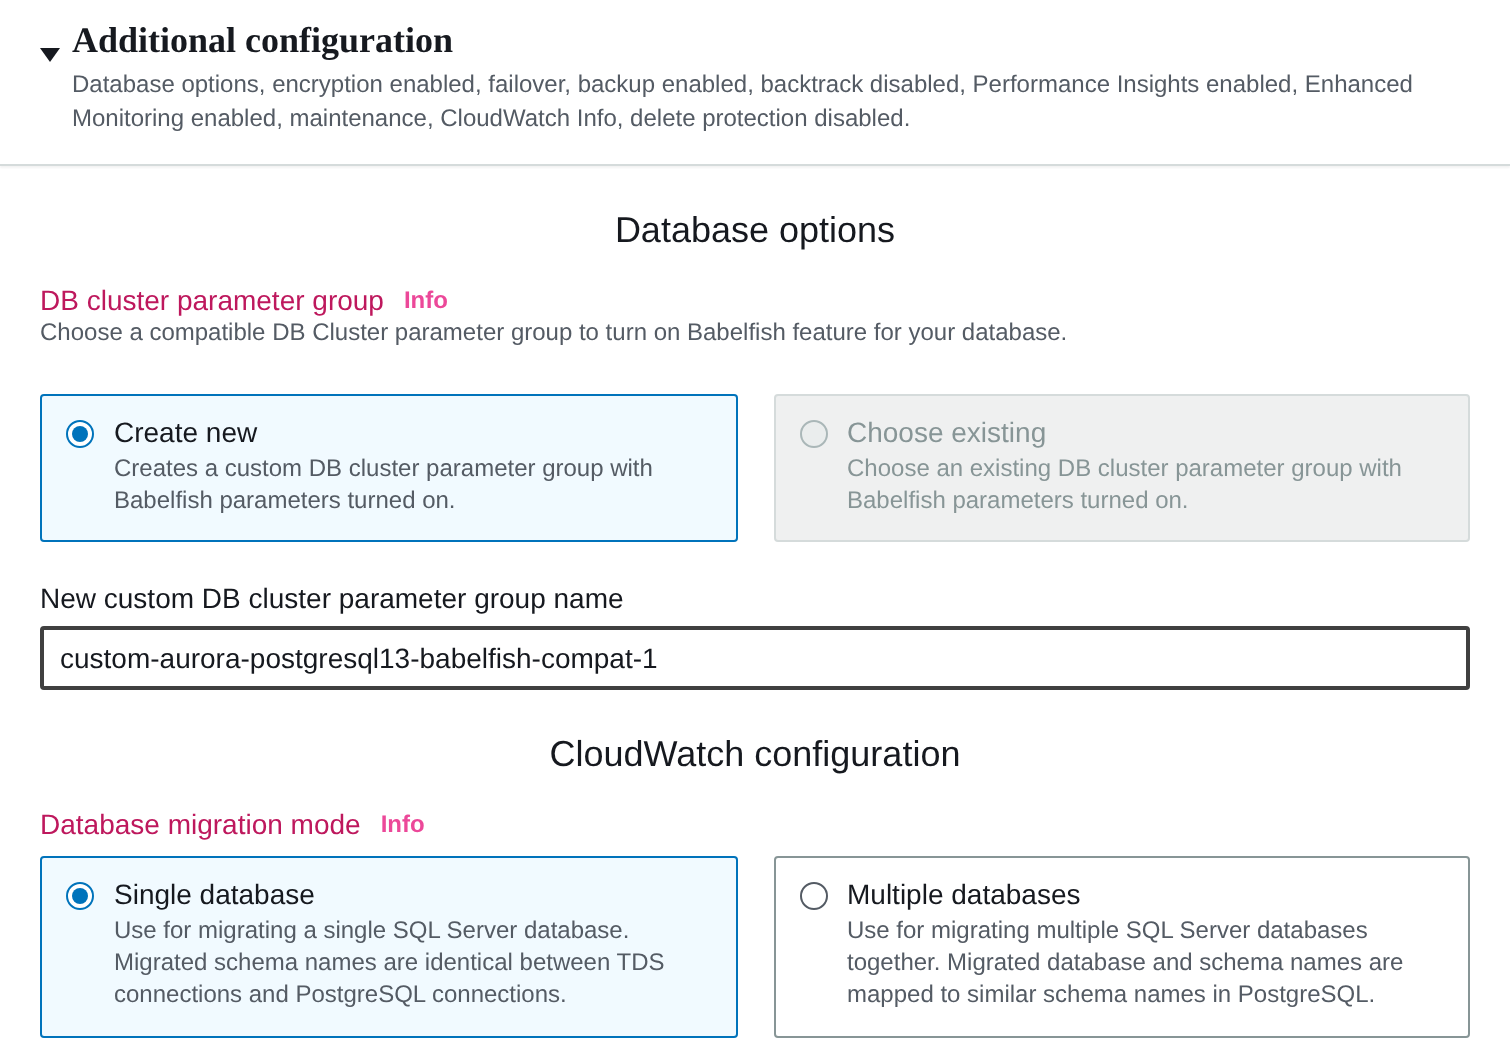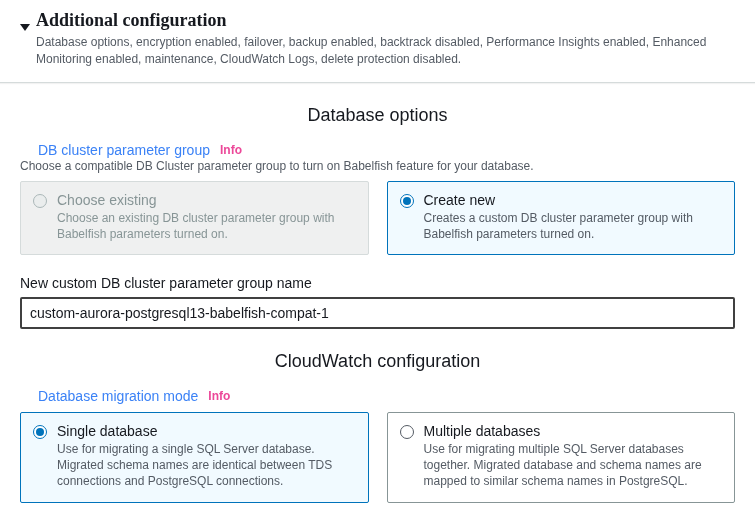--- a/index.html
+++ b/index.html
@@ -54,33 +54,32 @@
     text-align: center;
   }
   .field-label-row {
     display: flex;
     align-items: center;
     gap: 10px;
     margin-bottom: 1px;
   }
   .field-label {
     font-size: 14px;
-    color: #3b82f6;
-    margin-left: 18px;
+    color: #be185d;
   }
   .info-link {
     color: #ec4899;
     font-size: 12px;
     font-weight: 700;
     cursor: pointer;
   }
   .field-hint {
     font-size: 12px;
     color: #545b64;
-    margin-bottom: 8px;
+    margin-bottom: 24px;
   }
   .radio-tiles {
     display: flex;
     gap: 18px;
     margin-bottom: 20px;
   }
   .radio-tile {
     flex: 1;
     border: 1px solid #879596;
     border-radius: 2px;
@@ -154,46 +153,46 @@
   }
 </style>
 </head>
 <body>
 
 <div class="header-section">
   <div class="header-row">
     <div class="caret"></div>
     <div class="header-title">Additional configuration</div>
   </div>
-  <div class="header-desc">Database options, encryption enabled, failover, backup enabled, backtrack disabled, Performance Insights enabled, Enhanced Monitoring enabled, maintenance, CloudWatch Logs, delete protection disabled.</div>
+  <div class="header-desc">Database options, encryption enabled, failover, backup enabled, backtrack disabled, Performance Insights enabled, Enhanced Monitoring enabled, maintenance, CloudWatch Info, delete protection disabled.</div>
 </div>
 
 <div class="content">
 
   <h2 class="section">Database options</h2>
 
   <div class="field-label-row">
     <span class="field-label">DB cluster parameter group</span>
     <span class="info-link">Info</span>
   </div>
   <div class="field-hint">Choose a compatible DB Cluster parameter group to turn on Babelfish feature for your database.</div>
 
   <div class="radio-tiles">
+    <div class="radio-tile selected">
+      <div class="radio-circle"></div>
+      <div class="radio-content">
+        <div class="radio-title">Create new</div>
+        <div class="radio-desc">Creates a custom DB cluster parameter group with Babelfish parameters turned on.</div>
+      </div>
+    </div>
     <div class="radio-tile disabled">
       <div class="radio-circle"></div>
       <div class="radio-content">
         <div class="radio-title">Choose existing</div>
         <div class="radio-desc">Choose an existing DB cluster parameter group with Babelfish parameters turned on.</div>
-      </div>
-    </div>
-    <div class="radio-tile selected">
-      <div class="radio-circle"></div>
-      <div class="radio-content">
-        <div class="radio-title">Create new</div>
-        <div class="radio-desc">Creates a custom DB cluster parameter group with Babelfish parameters turned on.</div>
       </div>
     </div>
   </div>
 
   <div class="input-group">
     <label class="input-label">New custom DB cluster parameter group name</label>
     <input type="text" class="text-input" value="custom-aurora-postgresql13-babelfish-compat-1" style="">
   </div>
 
   <h2 class="section">CloudWatch configuration</h2>

